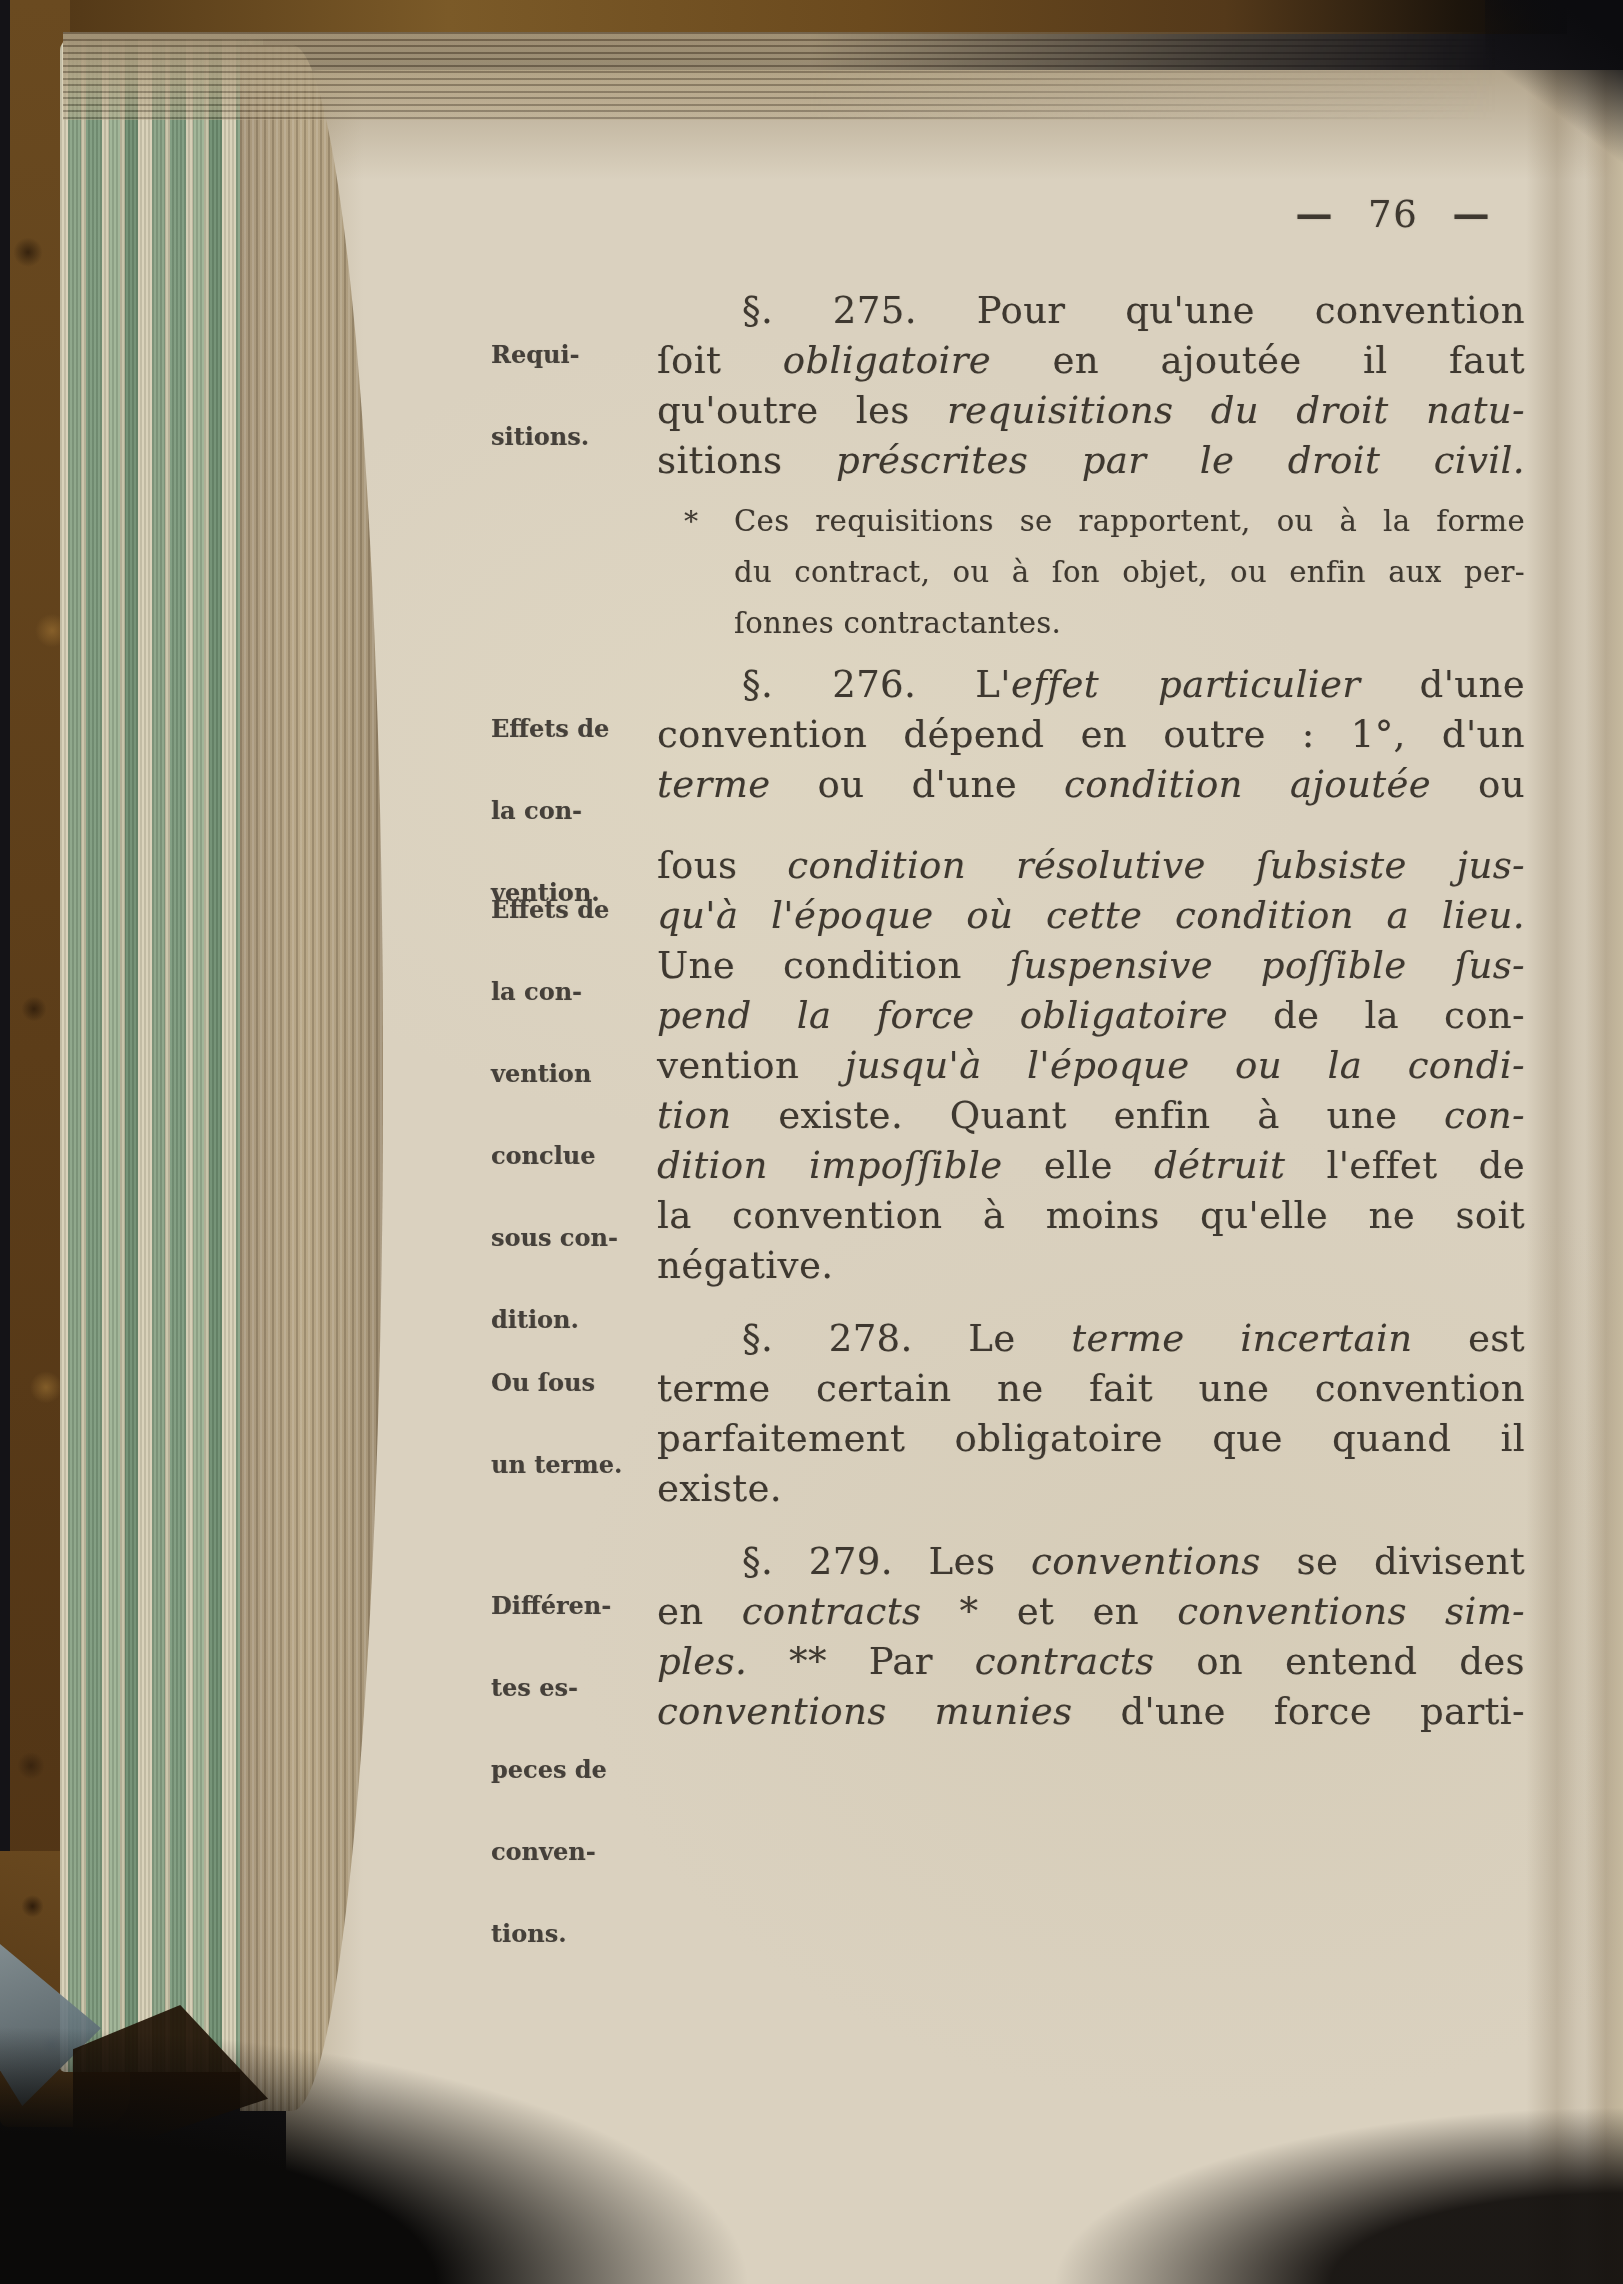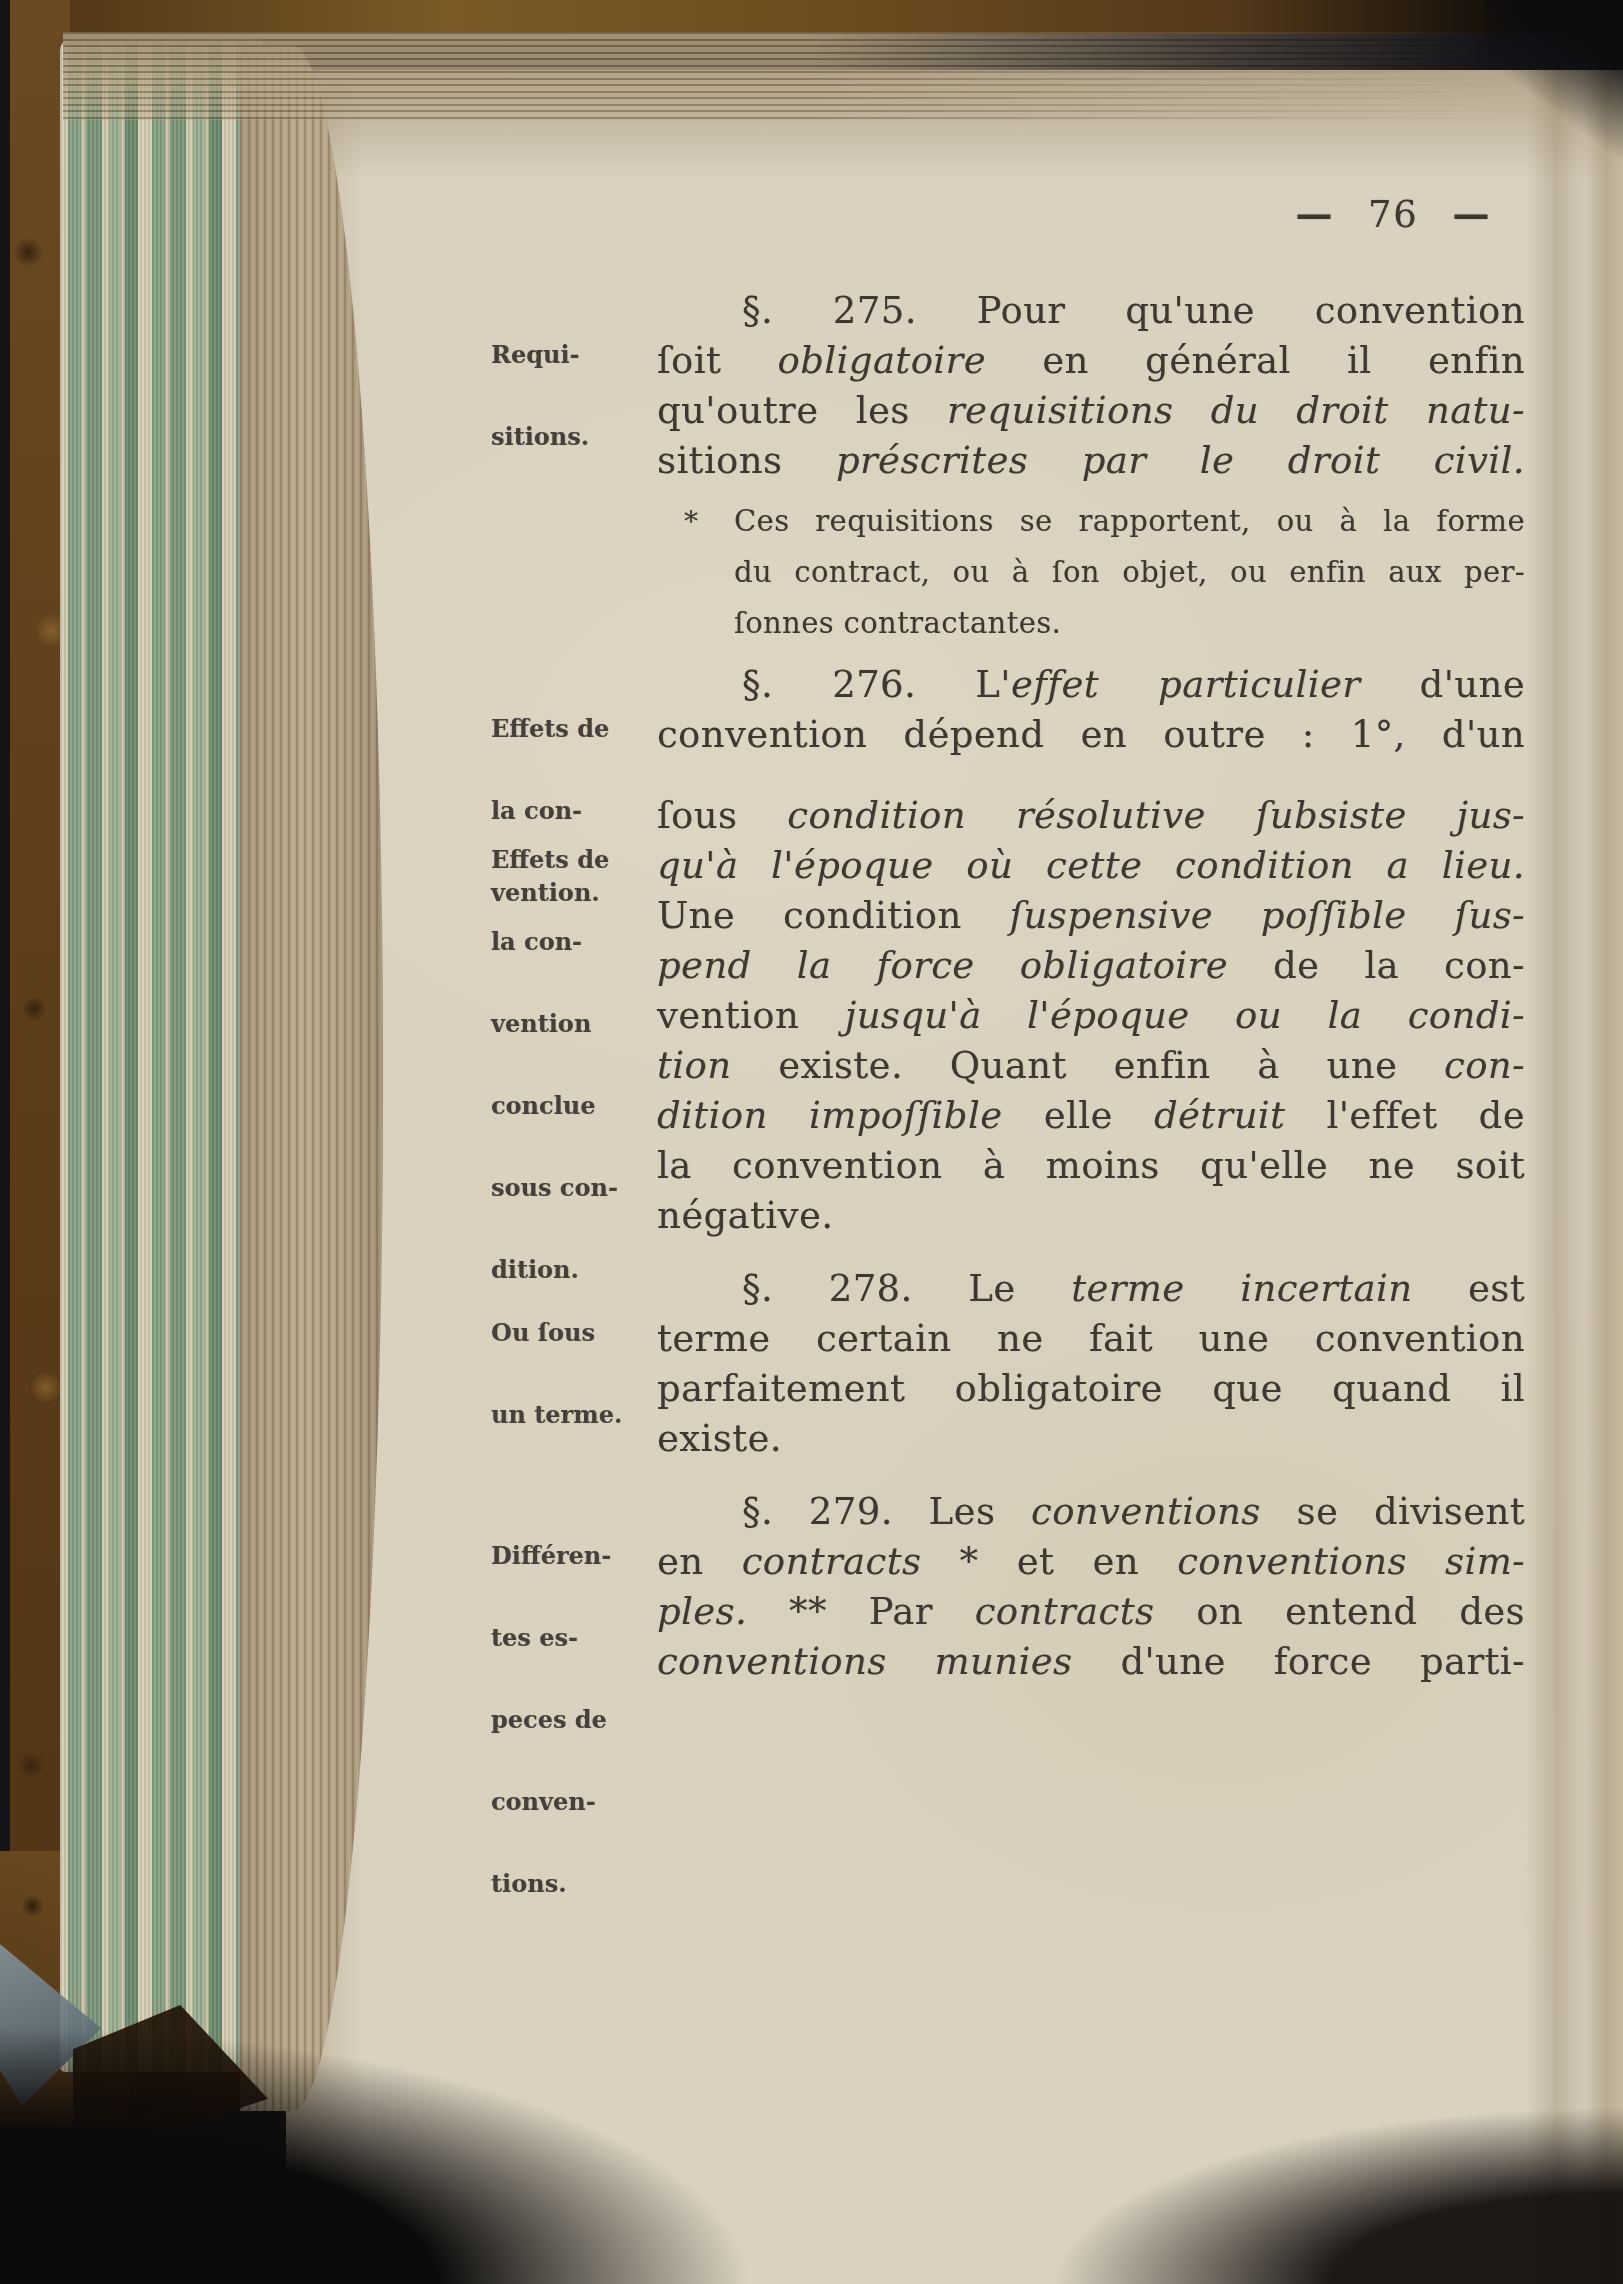--- a/index.html
+++ b/index.html
@@ -148,37 +148,38 @@
 <div class="layer page-number">
   <span class="dash">—</span><span>76</span><span class="dash">—</span>
 </div>
 <div class="layer text-column">
     <div class="section sec-0">
       <div class="margin-note">
         <div>Requi-</div>
         <div>sitions.</div>
       </div>
       <div class="line first"><span>§. 275. Pour qu'une convention</span></div>
-      <div class="line"><span>ſoit </span><span class="it">obligatoire</span><span> en général il enfin</span></div>
+      <div class="line"><span>ſoit </span><span class="it">obligatoire</span><span> en ajoutée il faut</span></div>
       <div class="line"><span>qu'outre les </span><span class="it">requisitions du droit natu-</span></div>
       <div class="line"><span>sitions </span><span class="it">préscrites par le droit civil.</span></div>
     </div>
     <div class="section sec-1 footnote">
       <div class="line"><span class="fn-marker">*</span><span>Ces requisitions se rapportent, ou à la forme</span></div>
       <div class="line"><span>du contract, ou à ſon objet, ou enfin aux per-</span></div>
       <div class="line short"><span>ſonnes contractantes.</span></div>
     </div>
     <div class="section sec-2">
       <div class="margin-note">
         <div>Effets de</div>
         <div>la con-</div>
         <div>vention.</div>
       </div>
       <div class="line first"><span>§. 276. L'</span><span class="it">effet particulier</span><span> d'une</span></div>
       <div class="line"><span>convention dépend en outre : 1°, d'un</span></div>
+      <div class="line"><span class="it">terme</span><span> ou d'une </span><span class="it">condition ajoutée</span><span> ou</span></div>
     </div>
     <div class="section sec-3">
       <div class="margin-note">
         <div>Effets de</div>
         <div>la con-</div>
         <div>vention</div>
         <div>conclue</div>
         <div>sous con-</div>
         <div>dition.</div>
       </div>

